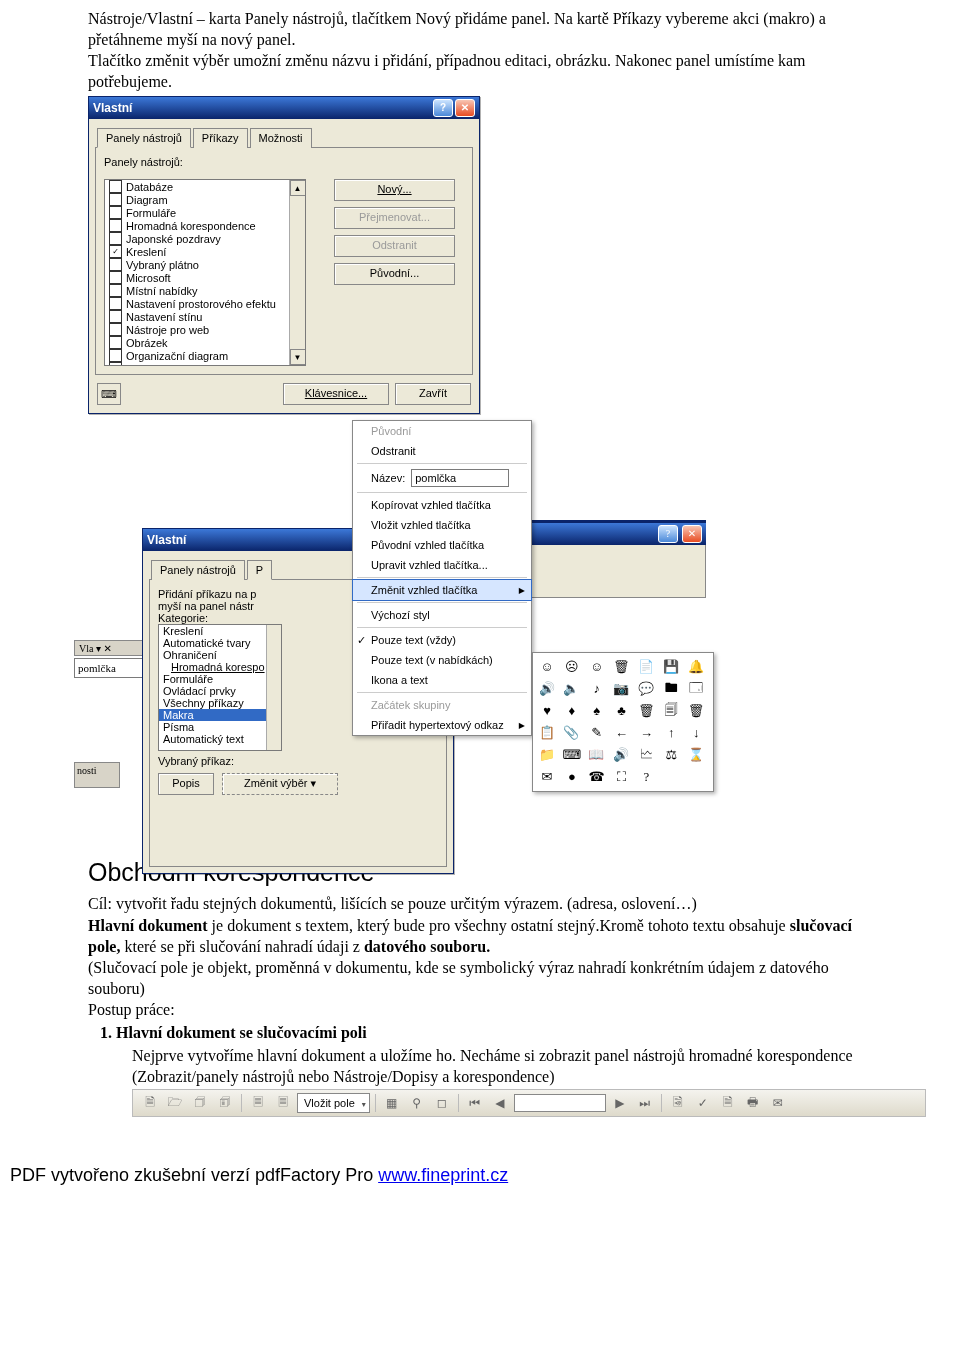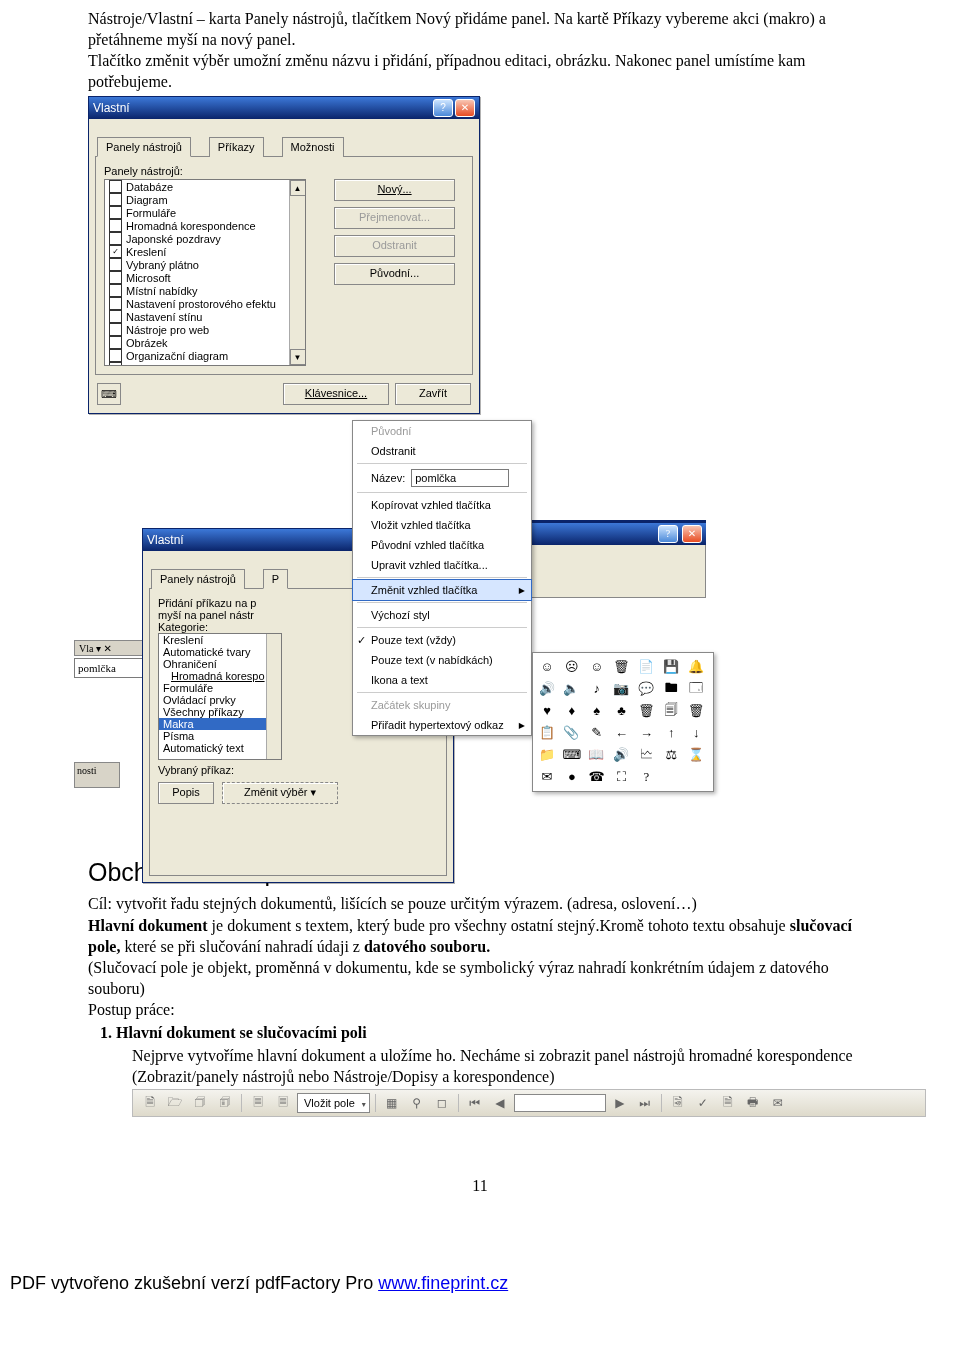--- a/index.html
+++ b/index.html
@@ -1,28 +1,28 @@
 <!DOCTYPE html>
 <html><head>
 <meta charset="utf-8">
 <style>
   body{margin:0;font-family:"Times New Roman",serif;font-size:16px;color:#000;background:#fff}
   .page{width:960px;margin:0 auto;padding:8px 88px 40px 88px;box-sizing:border-box}
   .intro{line-height:1.32;margin-bottom:4px}
   
   .dlg{width:390px;background:#ece9d8;border:1px solid #0a246a;font-family:Tahoma,Arial,sans-serif;font-size:11px;color:#000;box-shadow:1px 1px 0 rgba(0,0,0,0.3)}
-  .titlebar{height:22px;background:linear-gradient(#3c78d8,#0a246a);color:#fff;display:flex;align-items:center;padding:0 4px;font-weight:normal;font-size:12px}
+  .titlebar{height:22px;background:linear-gradient(#3c78d8,#0a246a);color:#fff;display:flex;align-items:center;padding:0 4px;font-weight:bold;font-size:12px}
   .titlebar .spacer{flex:1}
   .winbtn{width:18px;height:16px;background:linear-gradient(#f8c6b4,#e84c22);border:1px solid #fff;border-radius:3px;margin-left:2px;display:flex;align-items:center;justify-content:center;color:#fff;font-size:10px;line-height:1}
   .winbtn.help{background:linear-gradient(#cce4ff,#4a88d8)}
-  .tabs{display:flex;padding:17px 8px 0 8px;gap:18px}
+  .tabs{display:flex;padding:8px 8px 0 8px;gap:2px}
   .tab{padding:3px 8px;border:1px solid #888;border-bottom:none;background:#ece9d8;position:relative;top:1px}
   .tab.active{background:#ece9d8;border-bottom:1px solid #ece9d8}
   .pane{border:1px solid #888;margin:0 6px 6px 6px;padding:8px;background:#ece9d8}
-  .lbl{margin-bottom:2px}
+  .lbl{margin-bottom:11px}
   .listbox{width:200px;height:185px;background:#fff;border:1px solid #7a7a7a;overflow:hidden;position:relative}
   .listbox .sb{position:absolute;right:0;top:0;bottom:0;width:15px;background:#ece9d8;border-left:1px solid #aaa;display:flex;flex-direction:column;align-items:center;justify-content:space-between}
   .sbbtn{width:14px;height:14px;background:#ece9d8;border:1px solid #888;font-size:8px;display:flex;align-items:center;justify-content:center}
   .li{display:flex;align-items:center;gap:4px;padding:0 4px;height:13px;font-size:11px}
   .cb{width:11px;height:11px;border:1px solid #333;background:#fff;display:inline-flex;align-items:center;justify-content:center;font-size:8px}
   .btncol{display:flex;flex-direction:column;gap:6px;margin-left:28px}
   .btn{width:115px;height:20px;border:1px solid #888;background:#ece9d8;text-align:center;line-height:18px;padding:0 2px;box-shadow:inset 1px 1px 0 #fff}
   .btn.dis{color:#9a9a9a}
   .row{display:flex}
   .footer{display:flex;justify-content:space-between;padding:2px 8px 8px 8px;align-items:center}
@@ -363,18 +363,17 @@
     <div class="tb">▶</div>
     <div class="tb">⏭</div>
     <div class="vsep"></div>
     <div class="tb">🗟</div>
     <div class="tb">✓</div>
     <div class="tb">🗎</div>
     <div class="tb">🖶</div>
     <div class="tb">✉</div>
   </div>
 
-  <div class="pgnum">11</div>
 </div>
 
 <div class="pdffoot">
   <span>PDF vytvořeno zkušební verzí pdfFactory Pro </span><a href="#">www.fineprint.cz</a>
 </div>
 
 </body></html>

